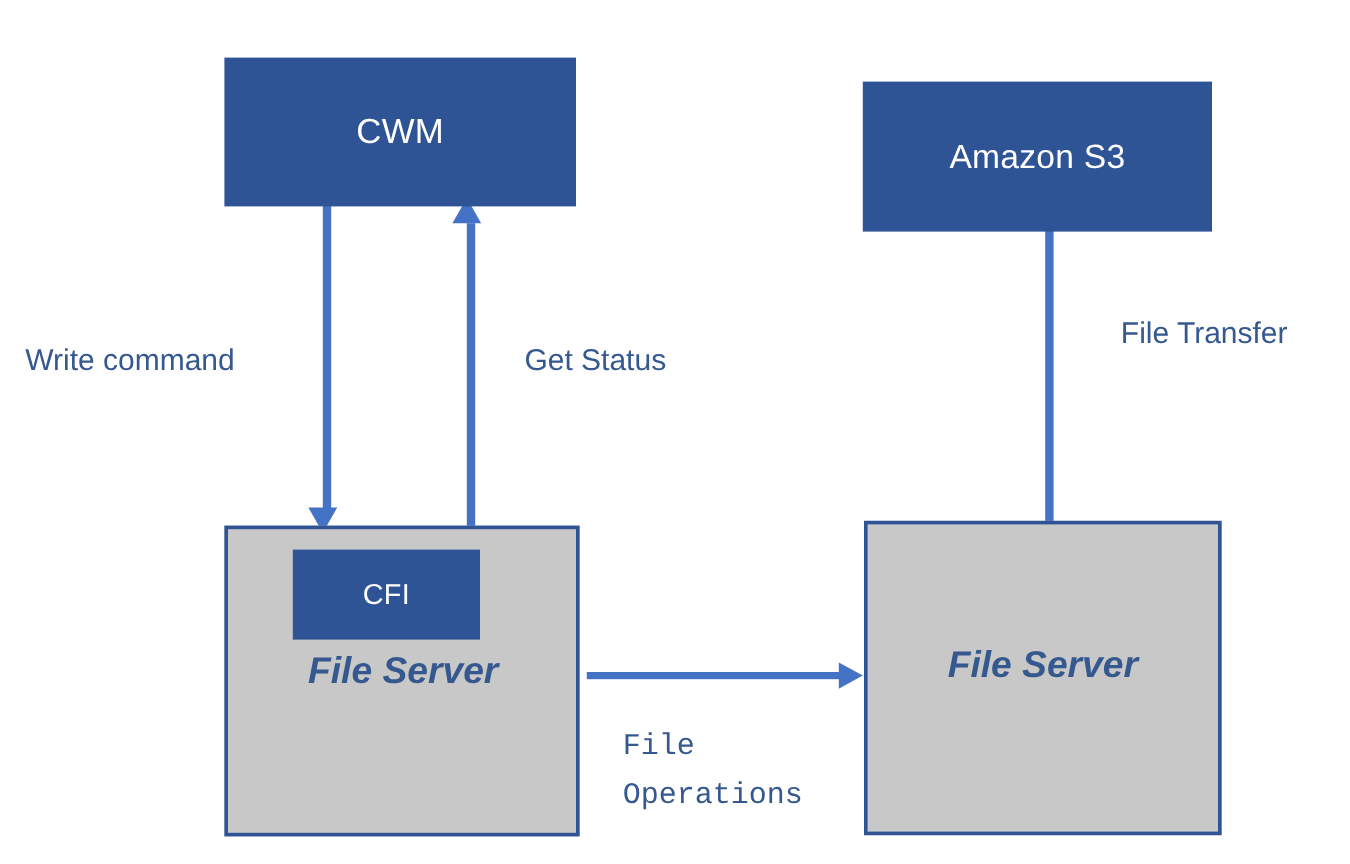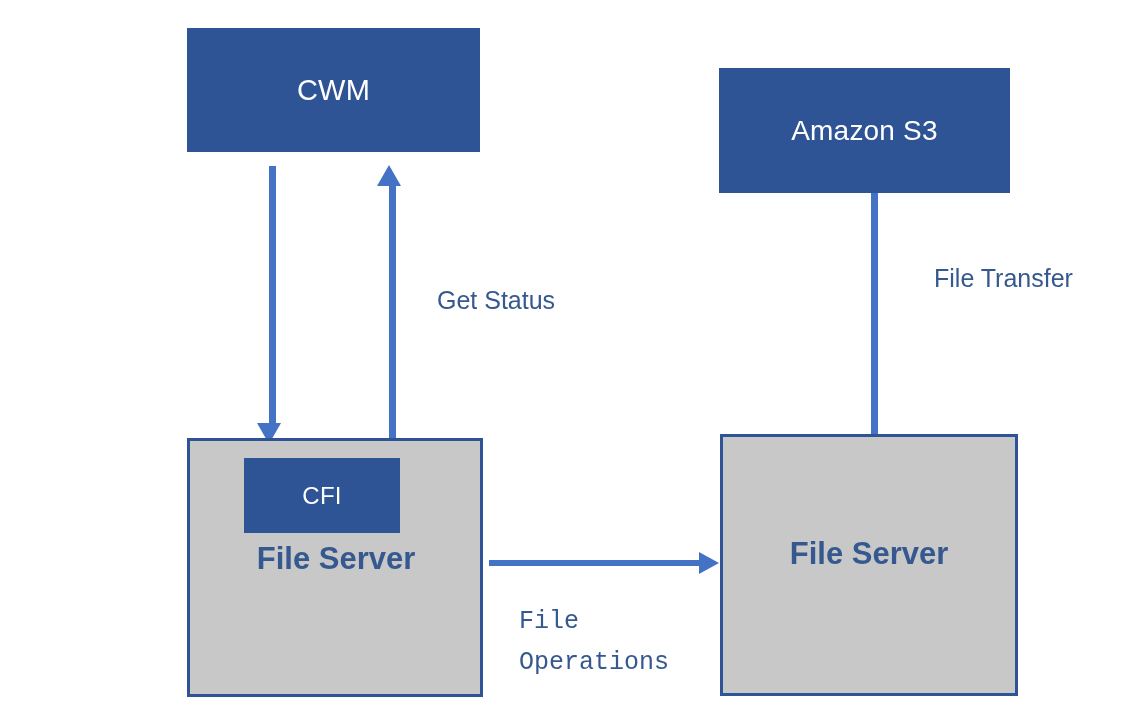--- a/index.html
+++ b/index.html
@@ -27,33 +27,34 @@
     font-weight: 400;
     letter-spacing: 0.2px;
   }
   .gray-box {
     position: absolute;
     background: #c8c8c8;
     border: 3px solid #2e5496;
     box-sizing: border-box;
   }
 
-  #cwm-box      { left: 187px; top: 28px;  width: 293px; height: 124px; font-size: 29px; text-align: center; }
+  #cwm-box      { left: 187px; top: 48px;  width: 293px; height: 124px; font-size: 29px; text-align: center; }
   #s3-box       { left: 719px; top: 33px;  width: 291px; height: 125px; font-size: 28px; margin-top: 35px; }
   #cfi-box      { left: 244px; top: 458px; width: 156px; height: 75px;  font-size: 24px; }
 
   #fileserver-left  { left: 187px; top: 438px; width: 296px; height: 259px; }
   #fileserver-right { left: 720px; top: 434px; width: 298px; height: 262px; }
 
   .fs-label {
     position: absolute;
     color: #35598f;
     font-weight: bold;
     font-size: 31px;
     white-space: nowrap;
+    font-style: italic;
   }
   #fs-label-left  { left: 244px; top: 541px; width: 184px; text-align: center; }
   #fs-label-right { left: 720px; top: 536px; width: 298px; text-align: center; }
 
   
   .vline {
     position: absolute;
     background: #4472c4;
     width: 7px;
   }
@@ -142,20 +143,21 @@
   <div class="blue-box" id="cfi-box">
     <span>CFI</span>
   </div>
 
   <div class="fs-label" id="fs-label-left">File Server</div>
 
   <div class="gray-box" id="fileserver-right"></div>
 
   <div class="fs-label" id="fs-label-right">File Server</div>
 
+  <div class="edge-label" id="label-write-command">Write command</div>
 
   <div class="edge-label" id="label-get-status">Get Status</div>
 
   <div class="edge-label" id="label-file-transfer">File Transfer</div>
 
   <div class="edge-label" id="label-file-ops">
     <div>File</div>
     <div>Operations</div>
   </div>
 

